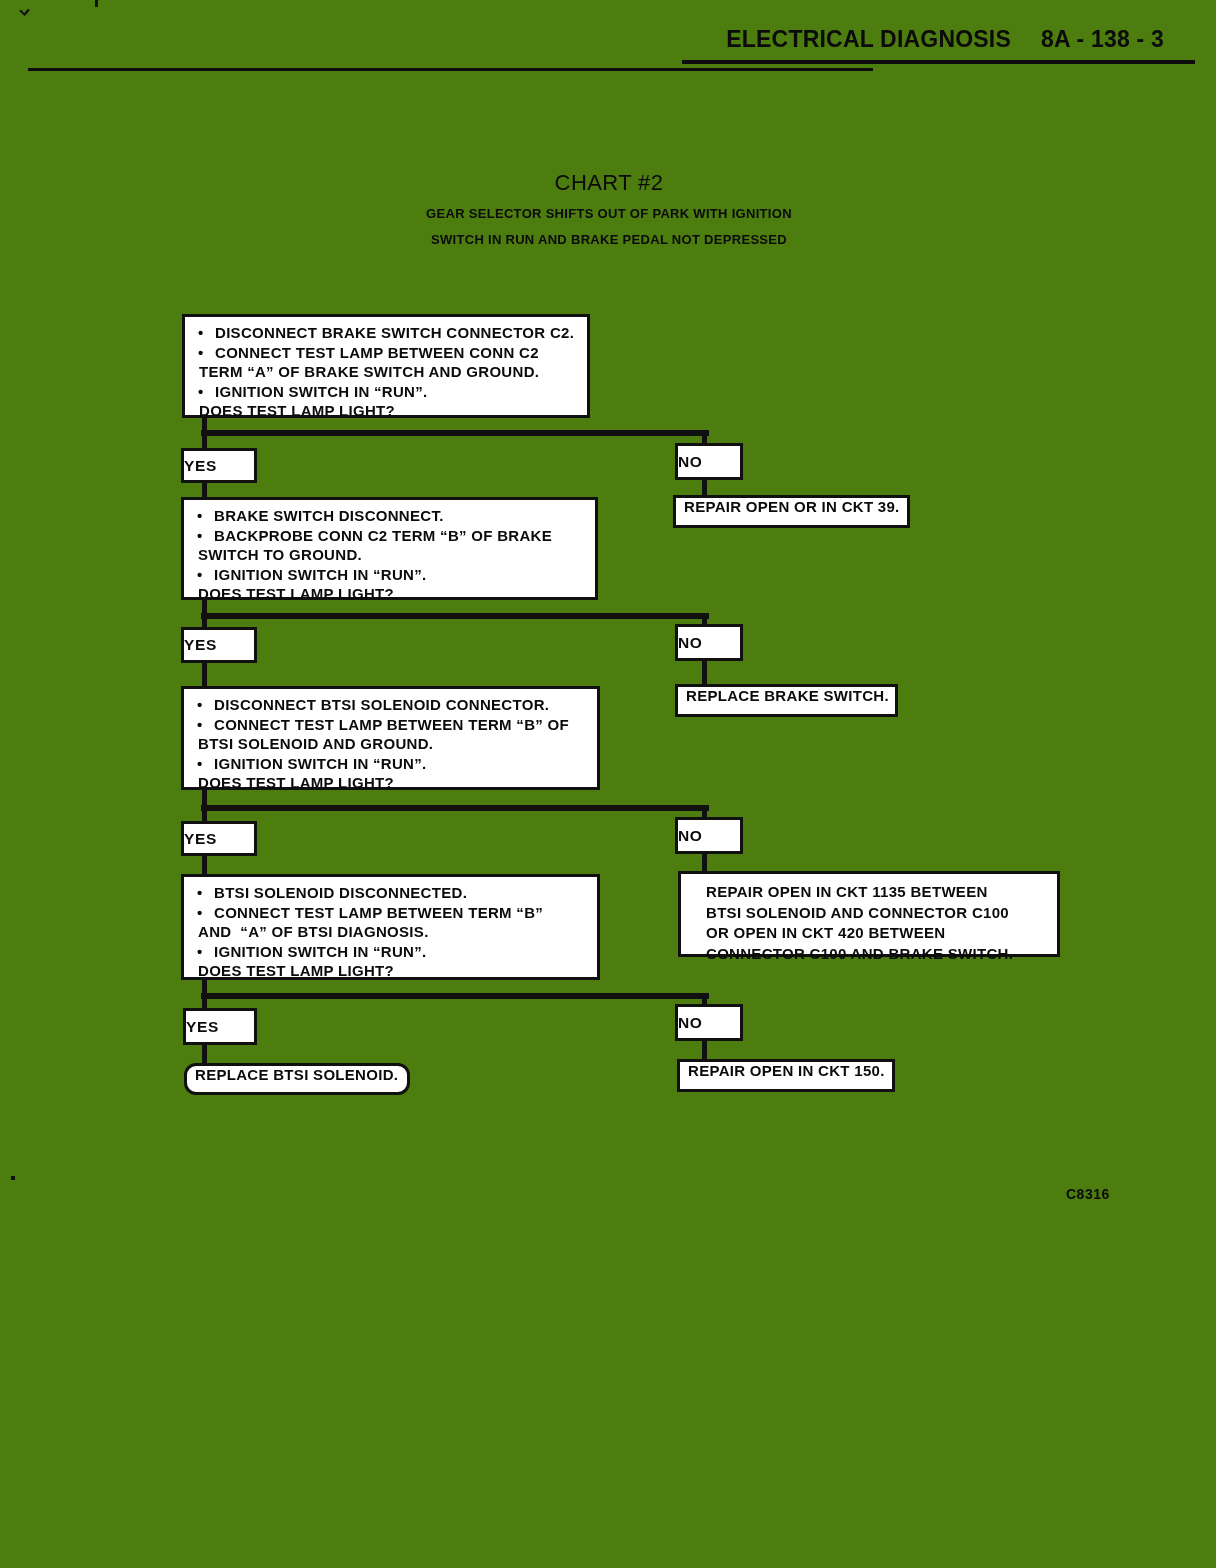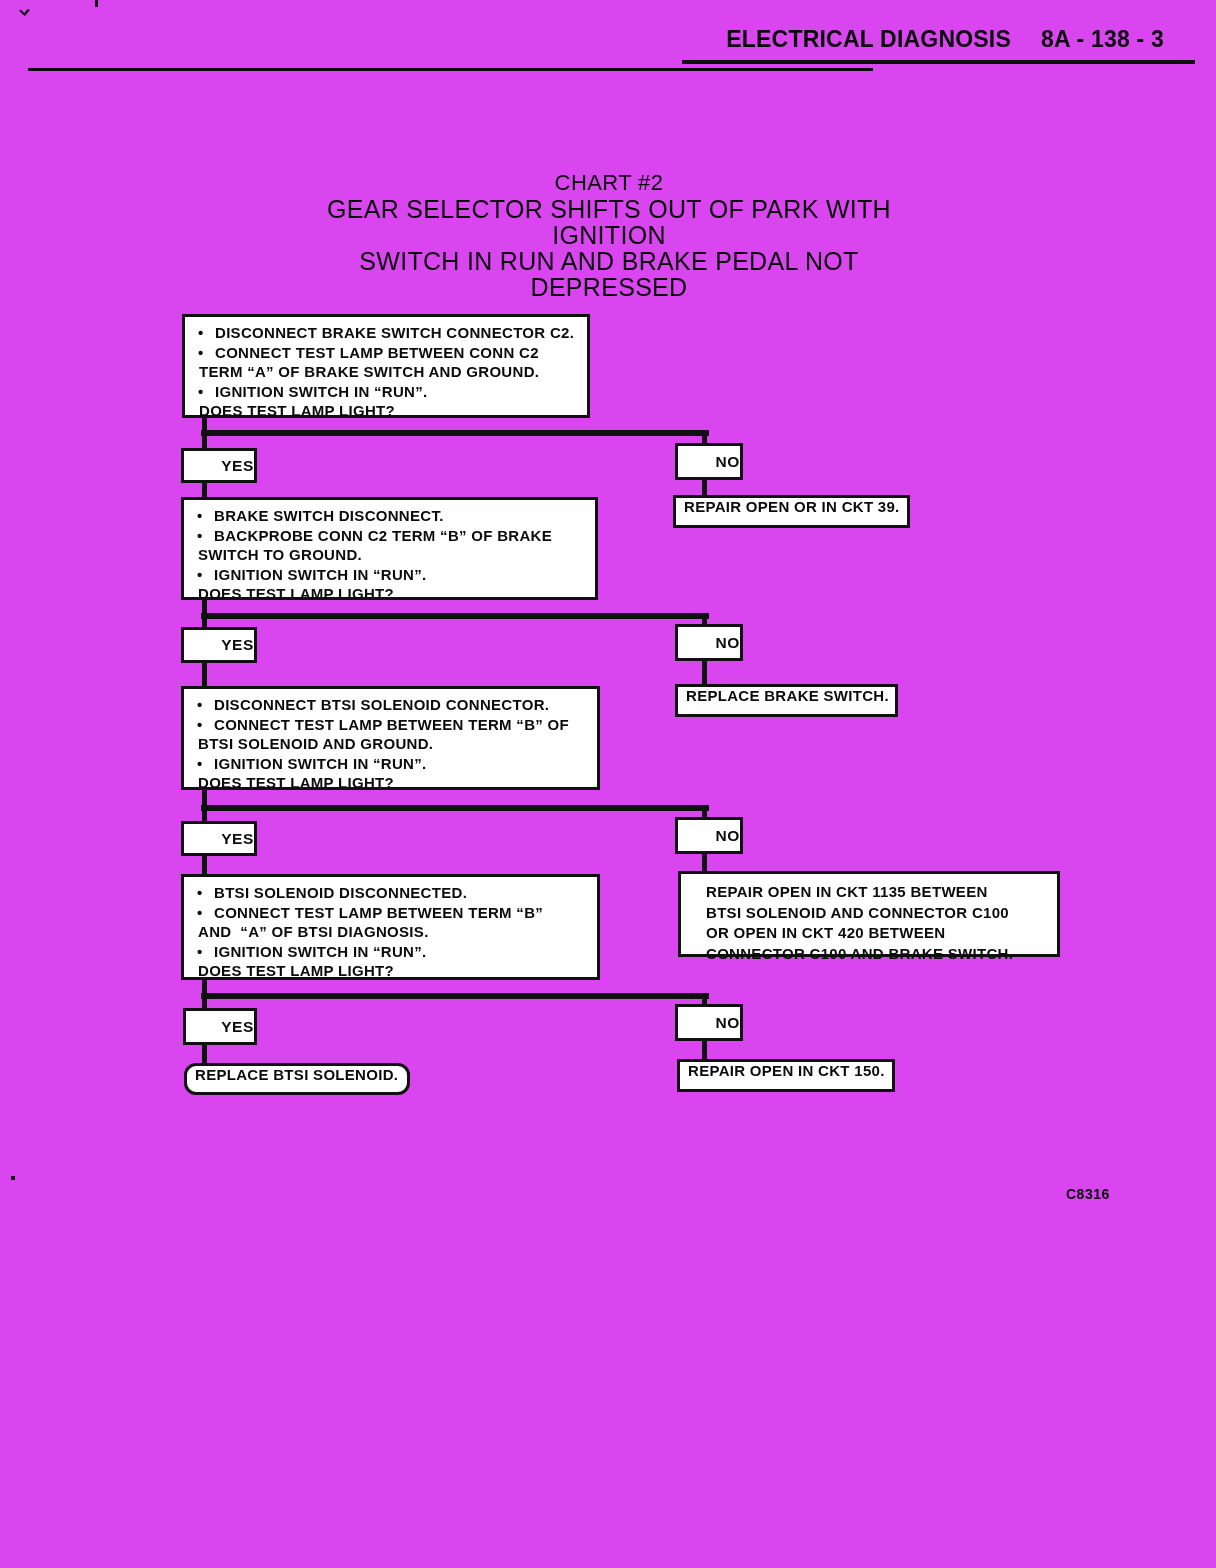--- a/index.html
+++ b/index.html
@@ -1,48 +1,48 @@
 <!DOCTYPE html>
 <html><head>
 <meta charset="utf-8">
 <style>
   html,body { margin:0; padding:0; background:#e8e8e8; }
   .page {
     position:relative; width:1216px; height:1568px; margin:0 auto;
-    background:#d946ef; color:#0b0b0b;
+    background:#4d7c0f; color:#0b0b0b;
     font-family:"Liberation Sans", sans-serif;
     overflow:hidden;
   }
 
   
   .header-text {
     position:absolute; top:26px; right:52px;
     display:flex; gap:30px;
     font-size:23px; font-weight:bold; letter-spacing:0.2px; white-space:pre;
   }
   .rule { position:absolute; background:#0d0d0d; }
 
   
   .title-block { position:absolute; left:278px; top:170px; width:662px; text-align:center; }
   .title-line1 { font-size:22px; font-weight:normal; letter-spacing:0.4px; }
-  .title-sub   { font-size:25px; font-weight:normal; letter-spacing:0.3px; line-height:26px; }
+  .title-sub   { font-size:13px; font-weight:bold; letter-spacing:0.3px; margin-top:5px; line-height:26px; }
 
   
   .box {
     position:absolute; box-sizing:border-box;
     border:3px solid #101010; background:#fff;
   }
   .step { padding:6px 6px 0 13px; font-size:15px; font-weight:bold; line-height:19.5px; letter-spacing:0.3px; }
   .step-line { display:flex; }
   .step-line span { white-space:pre; }
   .bullet { flex:none; width:17px; }
   .cont { margin-left:1px; }
 
   .label-box {
-    display:flex; align-items:center; justify-content:flex-end;
+    display:flex; align-items:center; justify-content:flex-start;
     font-size:15.5px; font-weight:bold; letter-spacing:0.6px;
   }
   .result {
     display:flex; 
     font-size:15px; font-weight:bold; letter-spacing:0.3px; padding:0 8px;
   }
   .result span { white-space:pre; }
   .result.multi { display:block; padding:8px 32px 8px 9px; line-height:20.5px; }
   .result.multi span { white-space:normal; }
 

